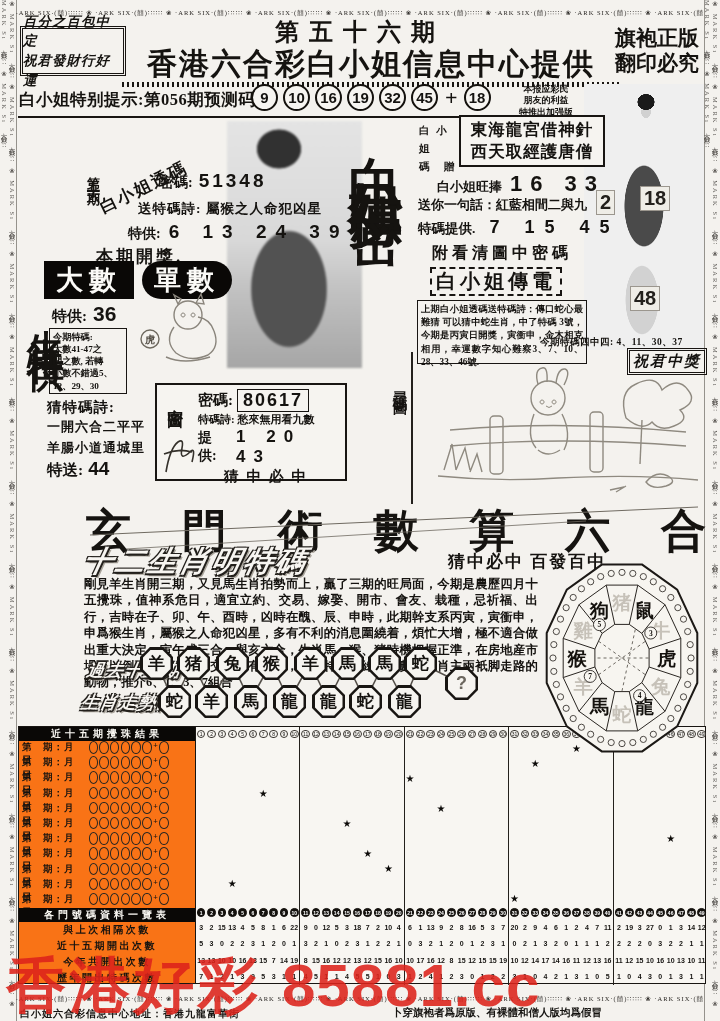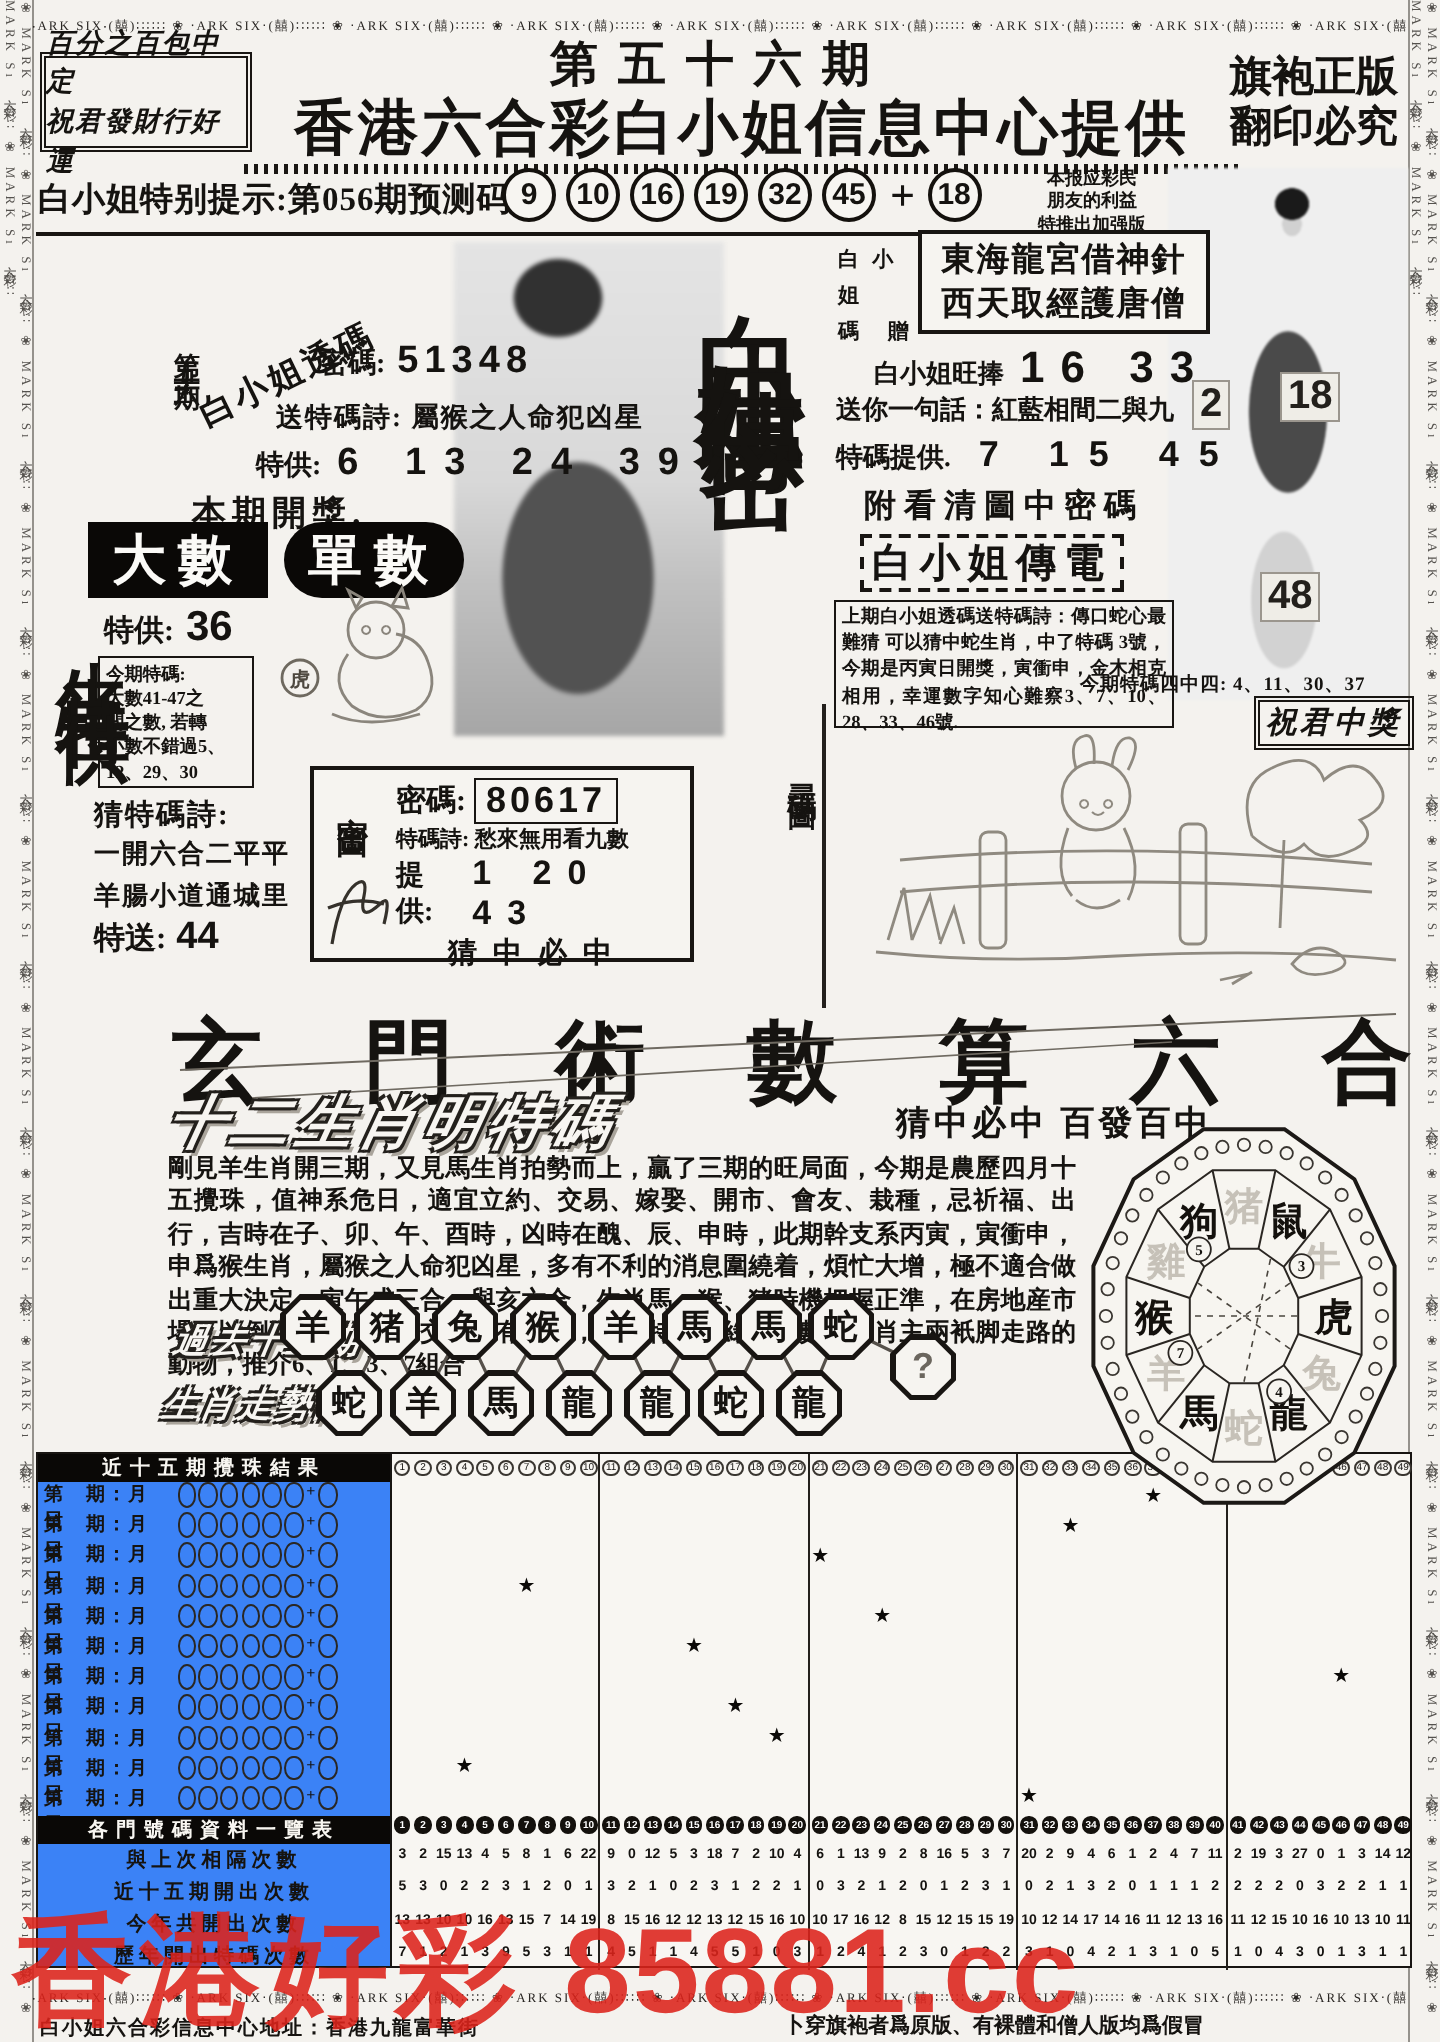--- a/index.html
+++ b/index.html
@@ -109,21 +109,21 @@
   .wheel{left:538px;top:556px;width:168px;height:204px;z-index:5;}
   .trend-label{left:84px;top:655px;font-size:17px;font-weight:900;letter-spacing:2px;font-style:italic;transform:skewX(-10deg);line-height:1.9;}
   .zigzag{left:120px;top:641px;width:395px;height:95px;}
   .octo{position:absolute;width:33px;height:33px;background:#181512;
         clip-path:polygon(30% 0,70% 0,100% 30%,100% 70%,70% 100%,30% 100%,0 70%,0 30%);
         display:flex;align-items:center;justify-content:center;}
   .octo-in{width:28px;height:28px;background:#f6f4f0;clip-path:polygon(30% 0,70% 0,100% 30%,100% 70%,70% 100%,30% 100%,0 70%,0 30%);
         display:flex;align-items:center;justify-content:center;font-size:17px;font-weight:900;}
   .octo.q .octo-in{font-size:18px;color:#6b665e;font-family:"Liberation Sans",sans-serif;}
   
-  .leftbox{left:18px;top:726px;width:178px;height:258px;border:1.5px solid #181512;display:flex;flex-direction:column;background:#3b82f6;}
+  .leftbox{left:18px;top:726px;width:178px;height:258px;border:1.5px solid #181512;display:flex;flex-direction:column;background:#f97316;}
   .blackbar{background:#0a0806;color:#f8f6f1;display:flex;align-items:center;justify-content:center;
         font-weight:bold;height:14px;font-size:10px;letter-spacing:4px;flex:0 0 auto;}
   .rrow{display:flex;height:15.2px;padding-left:3px;flex:0 0 auto;}
   .rlabel{font-size:9.5px;font-weight:bold;letter-spacing:1px;width:66px;flex:0 0 auto;}
   .rcirc{width:9.5px;height:12.5px;border:1px solid #2a2723;border-radius:50%;display:inline-block;margin:0 .6px;flex:0 0 auto;}
   .rplus{font-size:8px;font-weight:bold;margin:0 1px;}
   .slabel{height:15.9px;display:flex;align-items:center;justify-content:center;font-size:10px;
         font-weight:bold;letter-spacing:2.5px;flex:0 0 auto;}
   .matrix{left:196px;top:726px;width:510px;height:258px;border:1.5px solid #181512;border-left:none;background:#f8f6f2;display:flex;flex-direction:column;}
   .mrow{display:flex;height:15px;flex:0 0 auto;}

